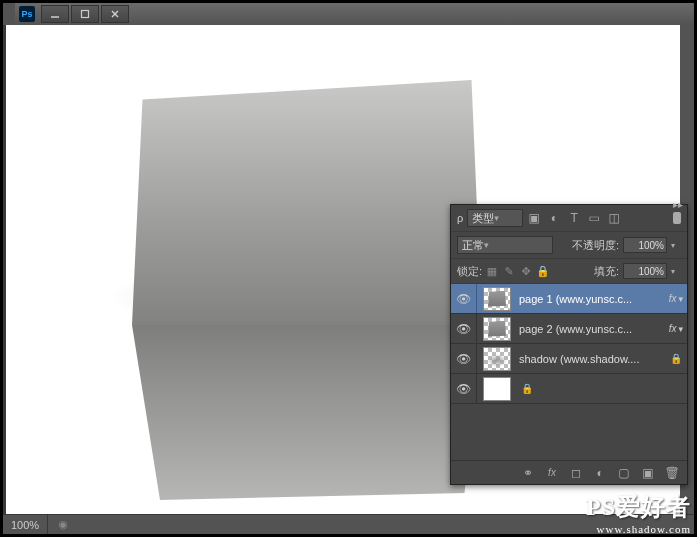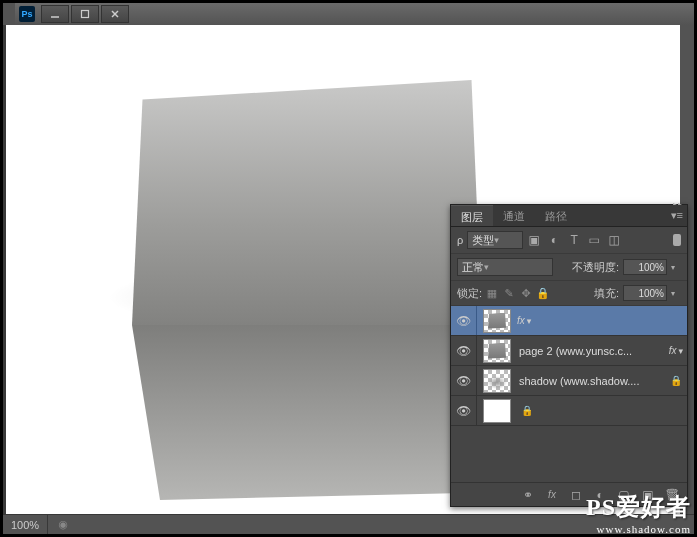--- a/index.html
+++ b/index.html
@@ -106,26 +106,20 @@
 
   <div class="statusbar">
     <div class="zoom">100%</div>
     <div class="globe">◉</div>
   </div>
 </div>
 </div>
 
 <div class="panel-wrap">
   <div class="panel-collapse">▸▸</div>
-  <div class="panel-tabs">
-    <div class="panel-tab active">图层</div>
-    <div class="panel-tab">通道</div>
-    <div class="panel-tab">路径</div>
-    <div class="panel-menu">▾≡</div>
-  </div>
 
   <div class="row">
     <span class="lbl">ρ</span>
     <div class="select" style="flex:0 0 56px">
         <span>类型</span>
         <span class="arr">▾</span>
       </div>
     <div class="icon-row">
       <span>▣</span>
       <span>◐</span>
@@ -161,20 +155,21 @@
     <div class="pct-box">100%</div>
     <span class="pct-arr">▾</span>
   </div>
 
   <div class="layers-list" id="layers-list">
       <div class="layer selected">
         <div class="eye">👁</div>
         <div class="thumb checker">
           <div class="folded"></div>
         </div>
+        <div class="name">page 1 (www.yunsc.c...</div>
         <span class="fx">fx</span>
         <span class="chev">▾</span>
       </div>
       <div class="layer">
         <div class="eye">👁</div>
         <div class="thumb checker">
           <div class="folded"></div>
         </div>
         <div class="name">page 2 (www.yunsc.c...</div>
         <span class="fx">fx</span>

